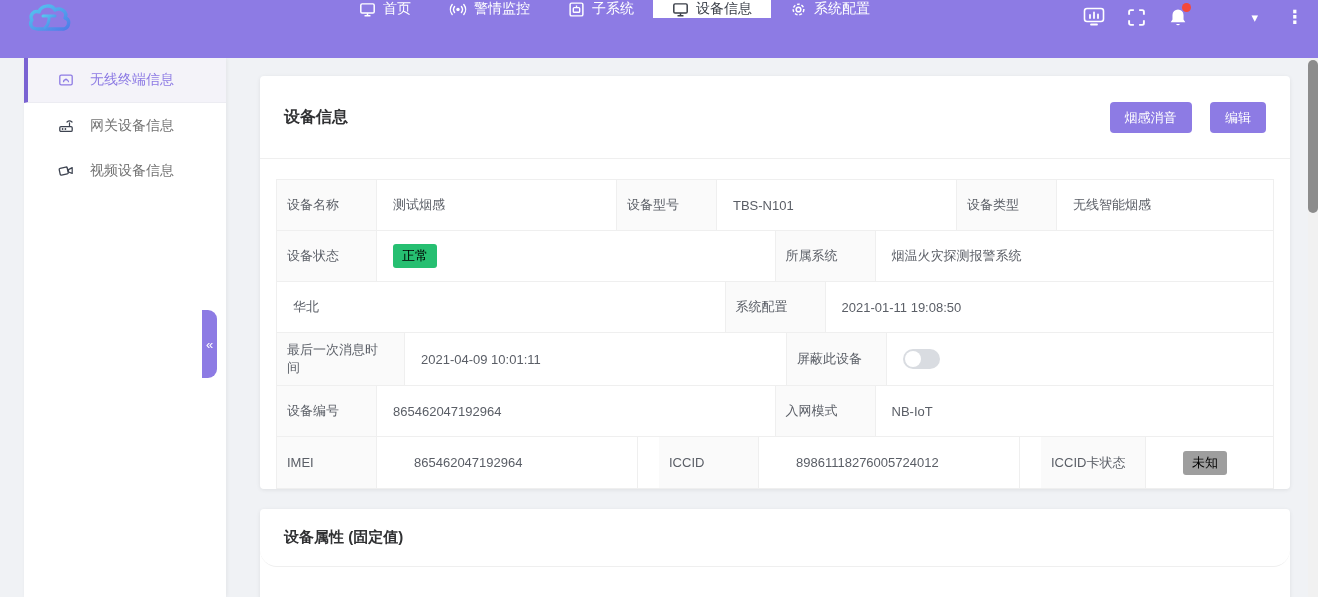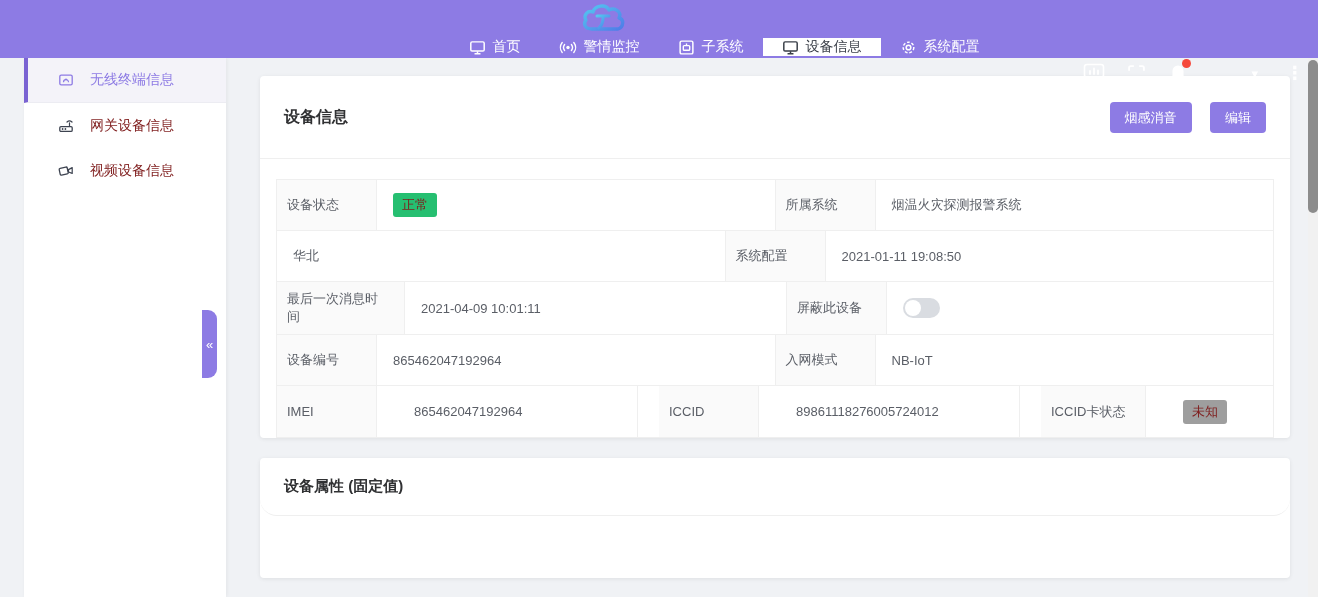--- a/index.html
+++ b/index.html
@@ -1,40 +1,40 @@
 <!DOCTYPE html>
 <html><head>
 <meta charset="utf-8">
 <style>
   * { margin:0; padding:0; box-sizing:border-box; }
   html,body { width:1318px; height:597px; overflow:hidden;
     font-family:"Liberation Sans","DejaVu Sans",sans-serif; background:#f0f2f5; }
 
   
   .navbar { position:relative; height:58px; background:#8d7be4; display:flex;
-    align-items:center; color:#fff; z-index:30;flex-direction:column; }
+    align-items:flex-start; color:#fff; z-index:30; }
   .logo-wrap { width:210px; display:flex; align-items:center; padding-left:26px; }
   .nav-tabs { display:flex; align-items:stretch; margin-left:130px; }
   .nav-tab { display:flex; align-items:center; gap:7px; padding:0 19px; font-size:14px;
     cursor:pointer; white-space:nowrap; }
   .nav-tab.active { background:#ffffff; color:#3a3f48; }
   .nav-tab .nicon { display:flex; align-items:center; }
   .nav-right { margin-left:auto; display:flex; align-items:center; padding-right:14px; }
   .nav-icon-btn { position:relative; width:34px; height:34px; display:flex; align-items:center;
     justify-content:center; cursor:pointer; }
   .red-dot { position:absolute; top:3px; right:4px; width:9px; height:9px; border-radius:50%;
     background:#f5483b; }
   .caret-btn { margin-left:56px; font-size:13px; cursor:pointer; }
   .kebab-btn { margin-left:28px; font-size:18px; letter-spacing:0; cursor:pointer; font-weight:bold; }
 
   
   .page-body { display:flex; height:539px; position:relative; }
   .sidebar { width:202px; background:#ffffff; box-shadow:1px 0 4px rgba(0,0,0,0.06); z-index:10;margin-left:24px; }
   .side-item { height:45px; display:flex; align-items:center; gap:16px; padding-left:30px;
-    font-size:14px; color:#7f1d1d; cursor:pointer; border-left:4px solid transparent; }
+    font-size:14px; color:#737373; cursor:pointer; border-left:4px solid transparent; }
   .side-item.active { background:#f4f3f9; color:#8d7be4; border-left-color:#7a63d2;
     border-bottom:1px solid #ececf2; }
   .side-item .sicon { display:flex; align-items:center; }
 
   .collapse-tab { position:absolute; left:202px; top:252px; width:15px; height:68px;
     background:#8d7be4; border-radius:0 9px 9px 0; color:#fff; display:flex; align-items:center;
     justify-content:center; font-size:13px; cursor:pointer; z-index:12; }
 
   .main { flex:1; padding:18px 28px 0 34px; overflow:hidden; }
 
@@ -53,21 +53,21 @@
   .trow:last-child { border-bottom:none;gap:21px; }
   .cell { display:flex; align-items:center; border-right:1px solid #efefef; padding:8px 14px; }
   .cell:last-child { border-right:none; }
   .cell.lbl { background:#fafafa; width:100px; flex:none; padding-left:10px; }
   .cell.lbl.w128 { width:128px; }
   .cell.lbl.w105 { width:105px; }
   .cell.val { flex:1; padding-left:16px; }
   .cell.val.w240 { flex:none; width:240px; }
   .cell.val.w382 { flex:none; width:382px; }
 
-  .badge { display:inline-block; color:#7f1d1d; font-size:13px; line-height:1;
+  .badge { display:inline-block; color:#000000; font-size:13px; line-height:1;
     padding:5px 9px 6px; border-radius:3px; }
   .badge.green { background:#26bf71; }
   .badge.gray  { background:#9e9e9e; }
 
   .toggle { width:37px; height:20px; border-radius:10px; background:#d9dce1; position:relative;
     cursor:pointer; }
   .toggle .knob { position:absolute; left:2px; top:2px; width:16px; height:16px;
     border-radius:50%; background:#fff; }
 
   .card.attrs { margin-top:13px; height:120px; }
@@ -216,20 +216,28 @@
       <div class="card-head">
         <div class="card-title">设备信息</div>
         <div>
           <button class="btn">烟感消音</button>
           <button class="btn">编辑</button>
         </div>
       </div>
 
       <div class="info-table">
 
+        <div class="trow">
+          <div class="cell lbl">设备名称</div>
+          <div class="cell val w240">测试烟感</div>
+          <div class="cell lbl">设备型号</div>
+          <div class="cell val w240">TBS-N101</div>
+          <div class="cell lbl">设备类型</div>
+          <div class="cell val">无线智能烟感</div>
+        </div>
 
         <div class="trow">
           <div class="cell lbl">设备状态</div>
           <div class="cell val">
             <span class="badge green">正常</span>
           </div>
           <div class="cell lbl">所属系统</div>
           <div class="cell val">烟温火灾探测报警系统</div>
         </div>
 

